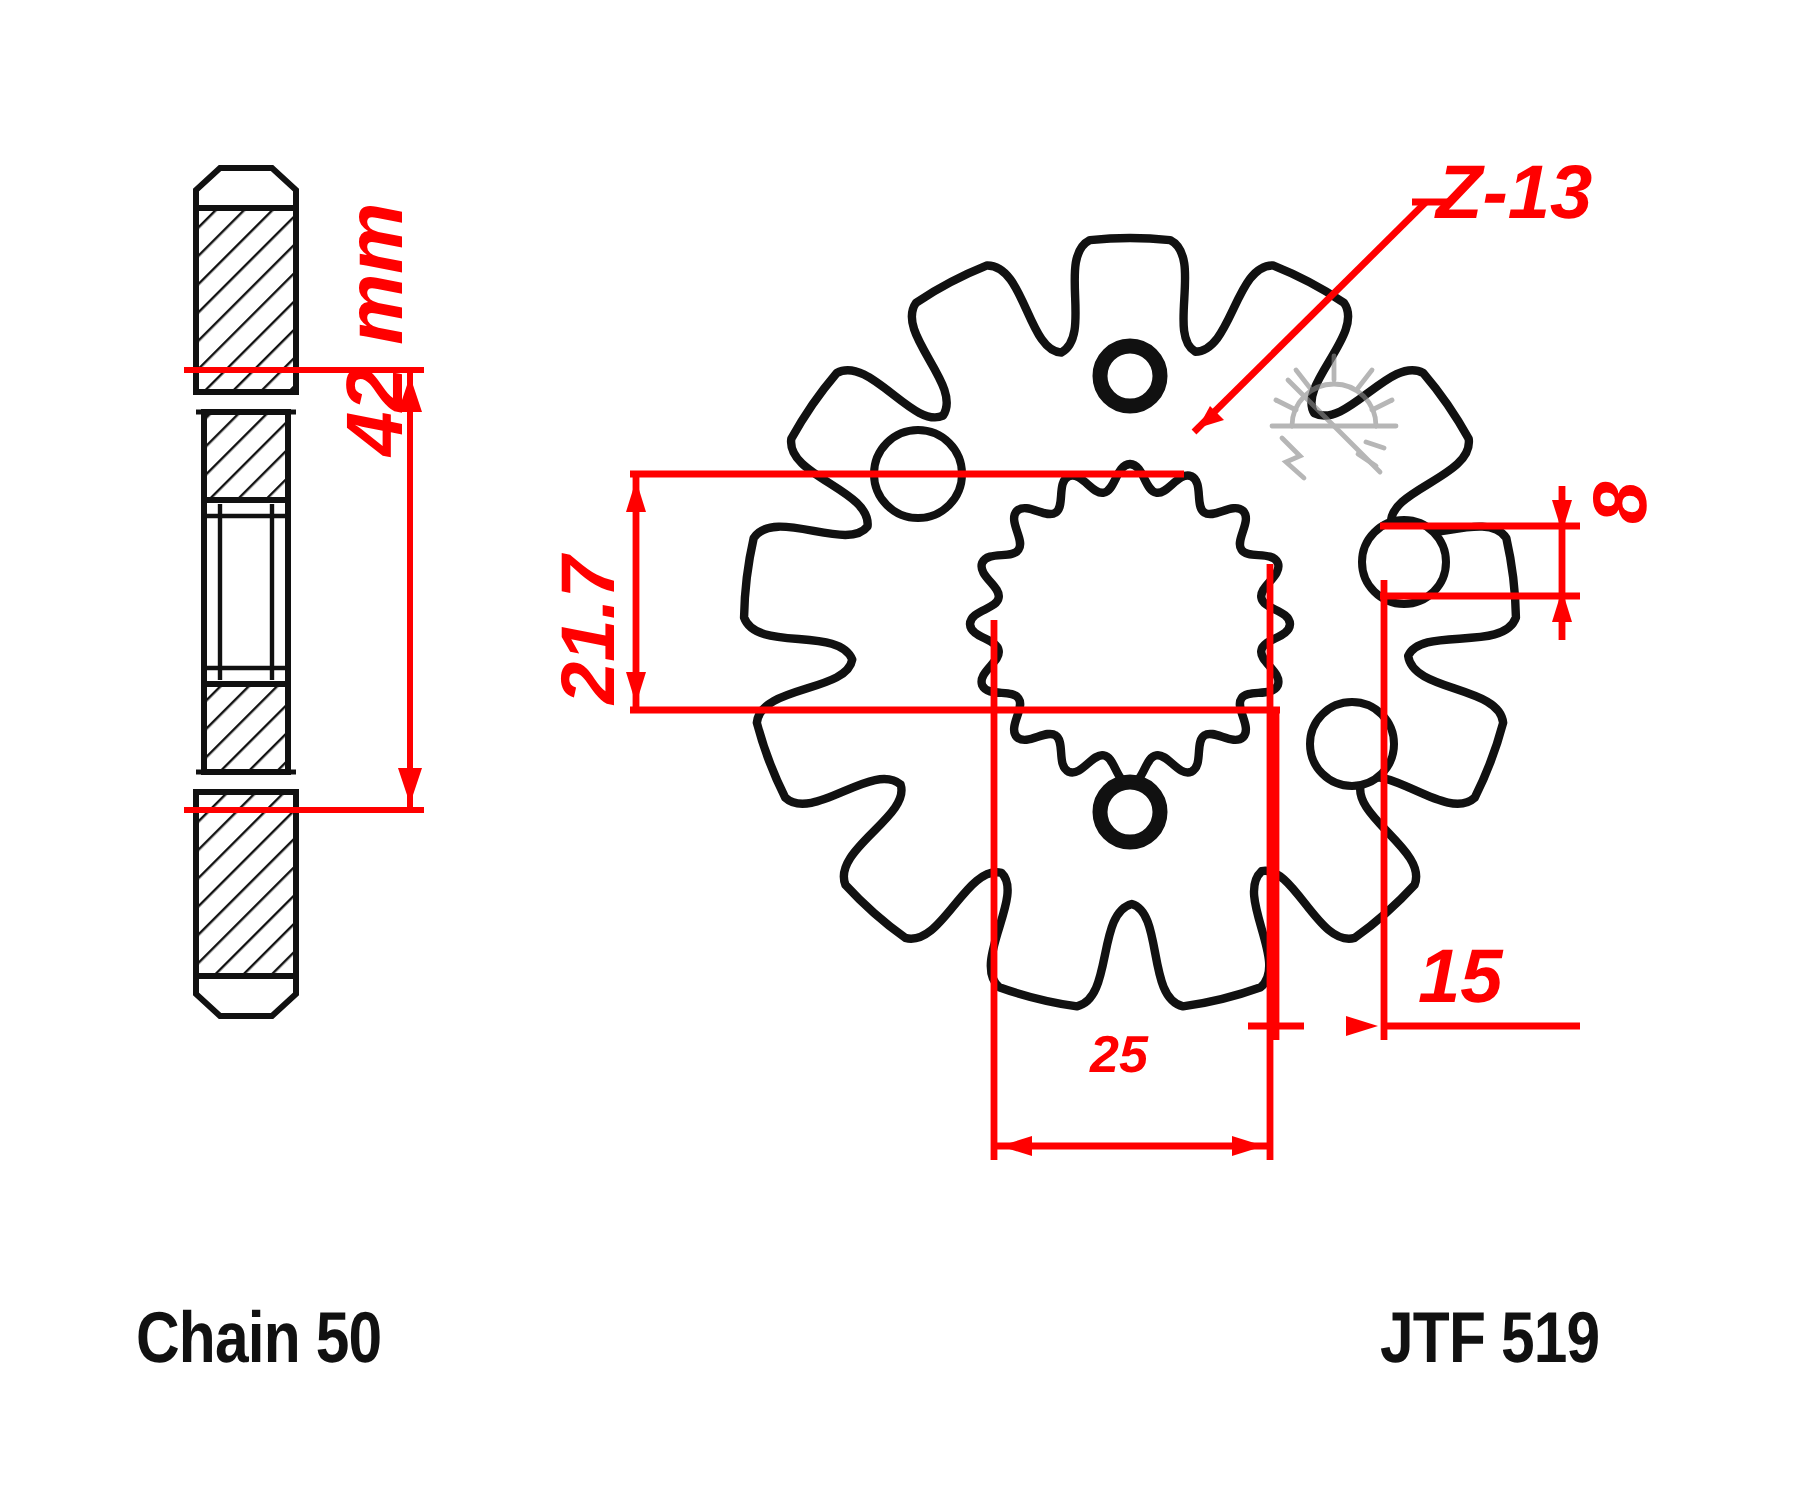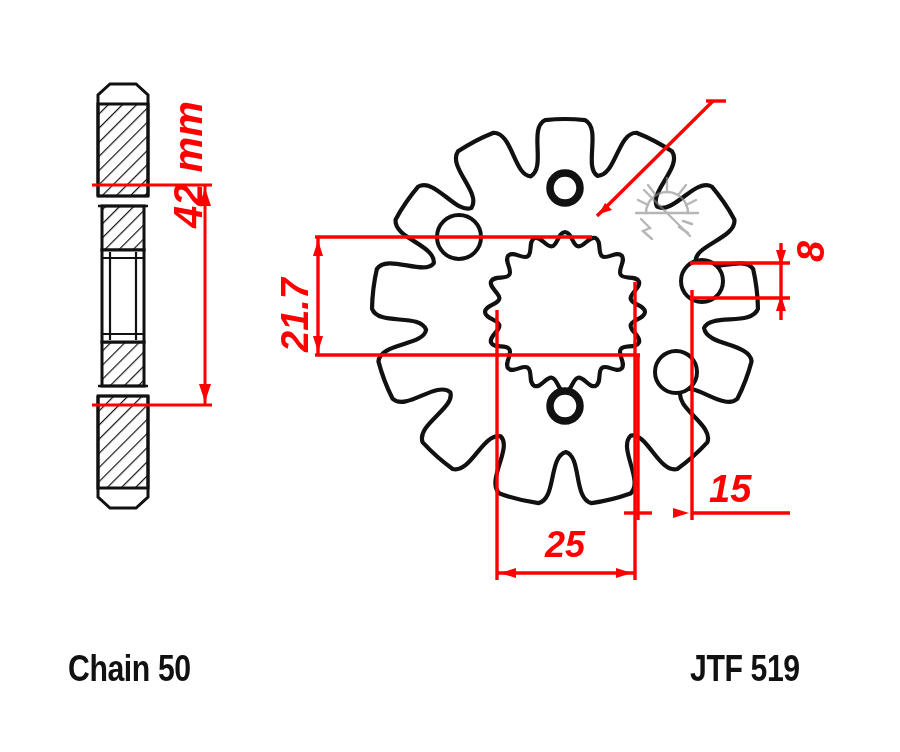--- a/index.html
+++ b/index.html
@@ -78,22 +78,22 @@
     transform: rotate(-90deg);
     transform-origin: left top;
   }
   #dim-z13 {
     left: 718px;
     top: 78px;
     font-size: 38px;
   }
   #dim-25 {
     left: 545px;
-    top: 527px;
-    font-size: 36px;
+    top: 514px;
+    font-size: 26px;
   }
   #dim-12 {
     left: 709px;
     top: 470px;
     font-size: 38px;
   }
   #title-chain {
     left: 68px;
     top: 651px;
     font-size: 36px;
@@ -256,19 +256,20 @@
     <div class="dimtext" id="dim-42mm">42 mm</div>
 
     <div class="dimtext" id="dim-21-7">21.7</div>
 
     <div class="dimtext" id="dim-8">8</div>
 
     <div class="dimtext" id="dim-25">25</div>
 
     <div class="dimtext" id="dim-12">15</div>
 
+    <div class="dimtext" id="dim-z13">Z-13</div>
 
     <div class="titletext" id="title-chain">Chain 50</div>
 
     <div class="titletext" id="title-part">JTF 519</div>
   </div>
 
 </div>
 
 </body></html>

